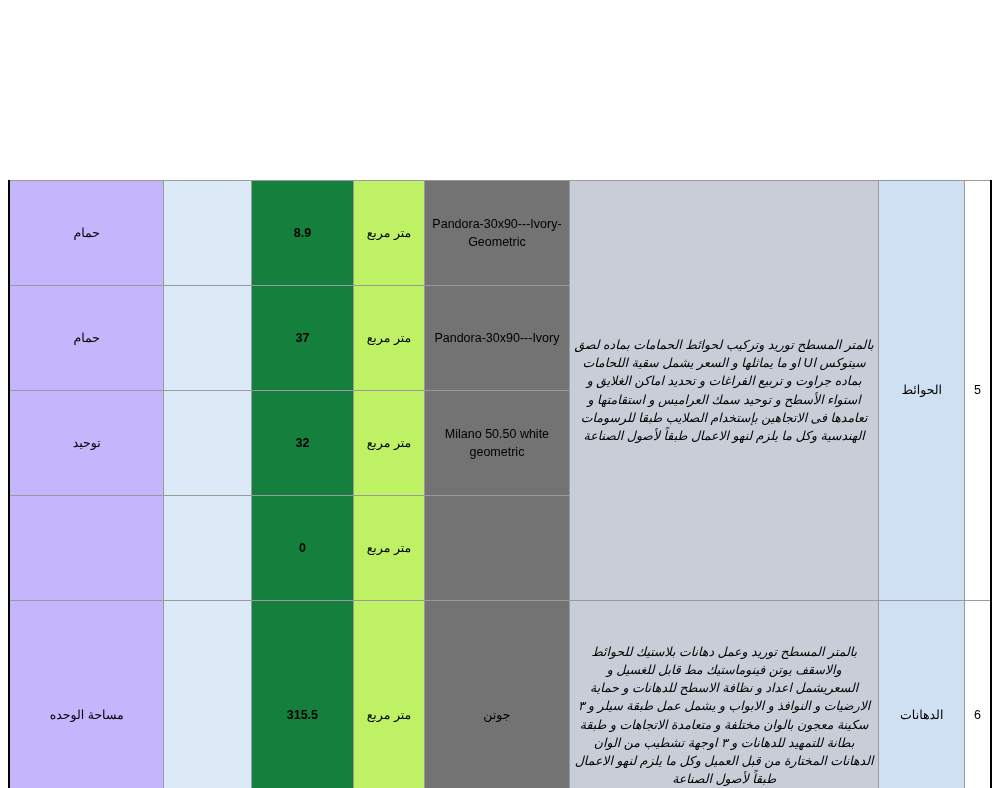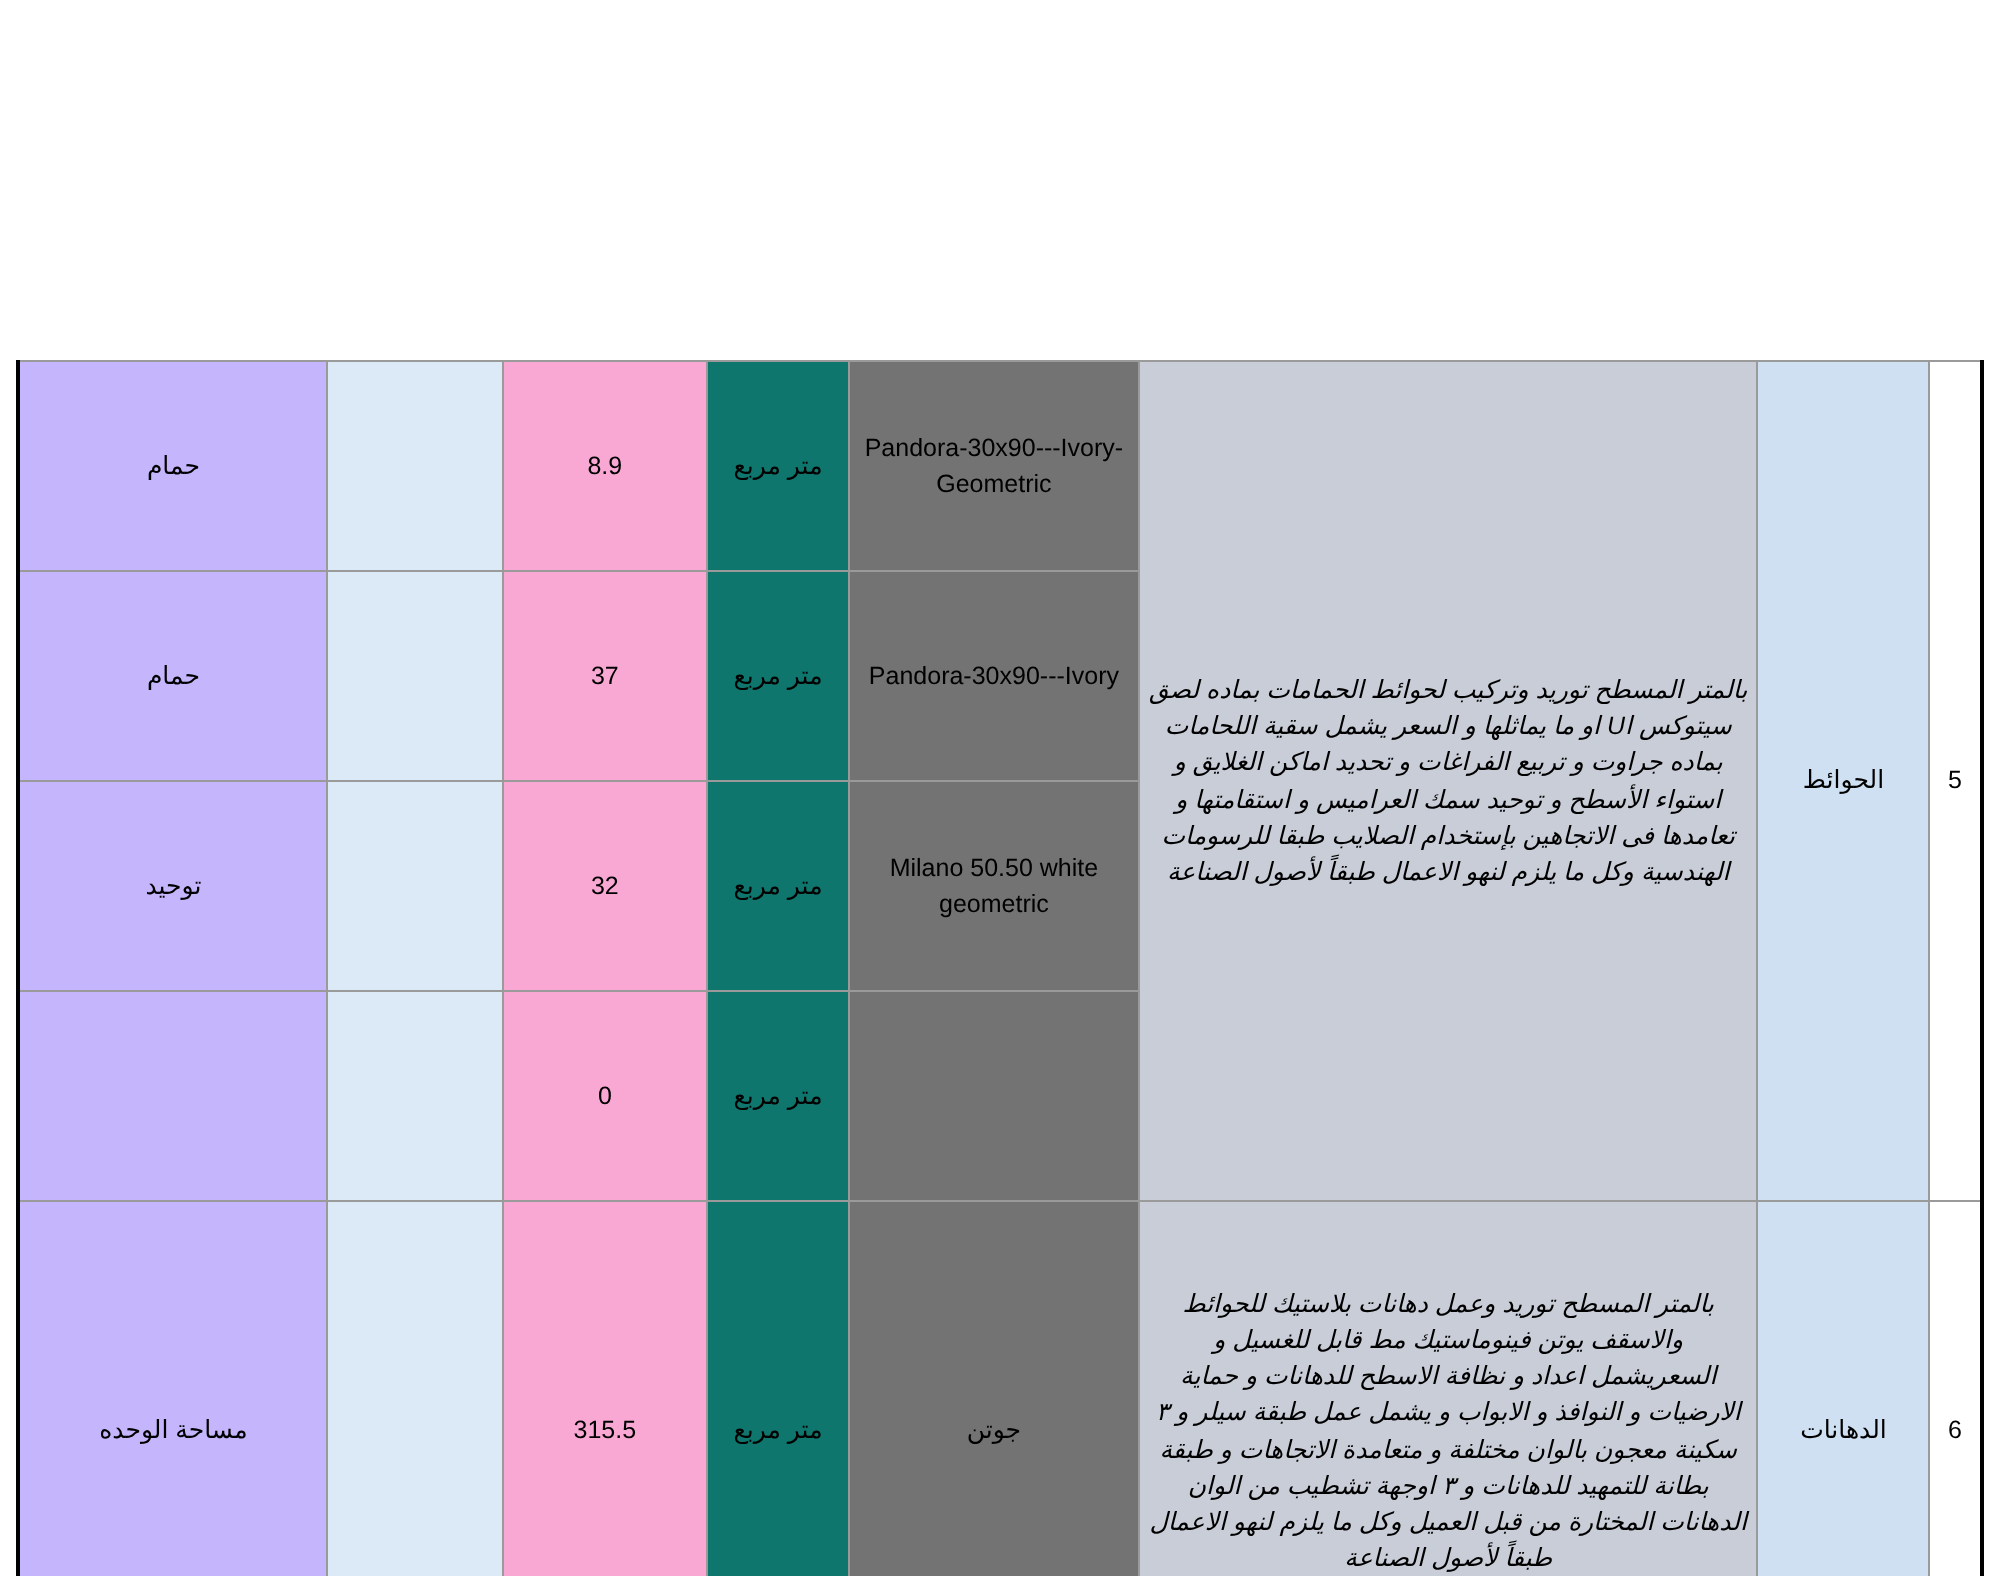--- a/index.html
+++ b/index.html
@@ -63,28 +63,28 @@
     line-height: 1.55;
     padding: 6px 8px;
     font-style: italic;
   }
   .cell-item {
     background: #737373;
     font-size: 13px;
     line-height: 1.3;
   }
   .cell-unit {
-    background: #0f766e;
+    background: #bef264;
     font-size: 12.5px;
     margin-top: 28px;
   }
   .cell-qty {
-    background: #f9a8d4;
+    background: #15803d;
     font-size: 14px;
-    font-weight: 400;
+    font-weight: 700;
   }
   .cell-blank1 {
     background: #dce9f7;
   }
   .cell-name {
     background: #c4b5fd;
     font-size: 13px;
   }
   .row-tall td { height: 100px; }
   .thick-top td { border-top: 2px solid #000000; }

